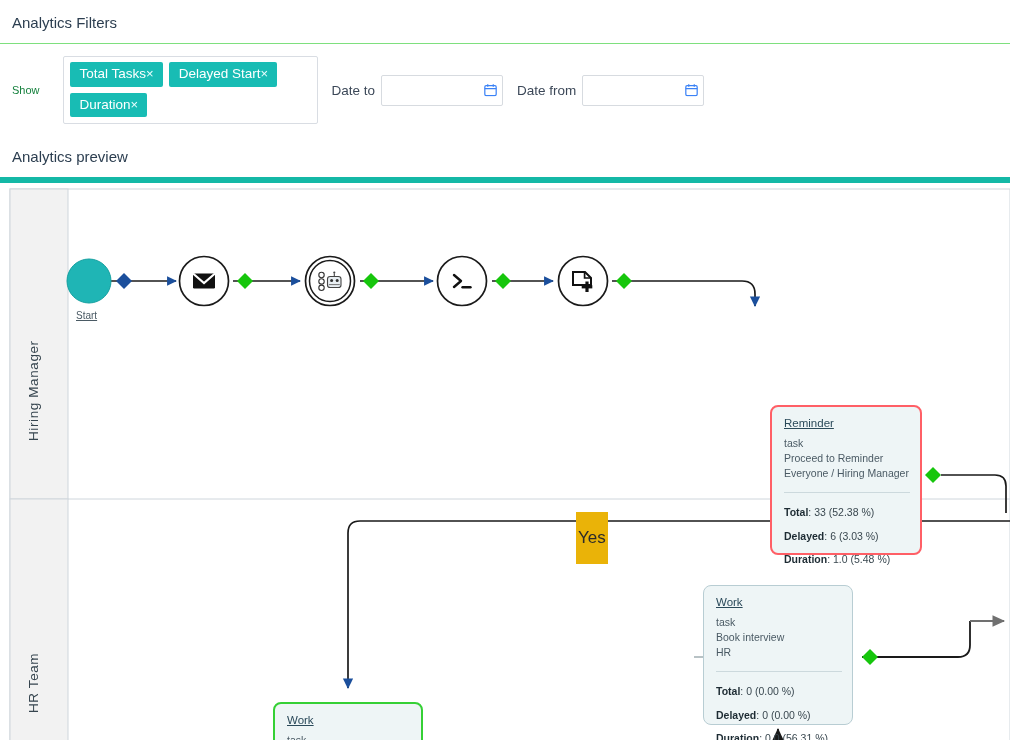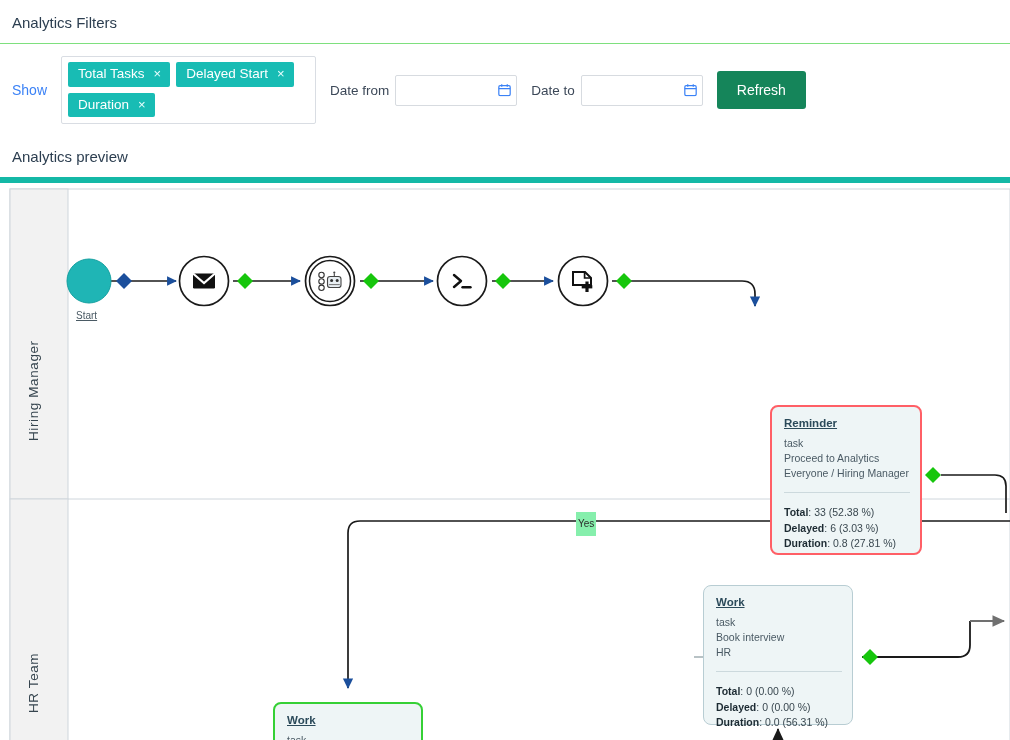--- a/index.html
+++ b/index.html
@@ -22,23 +22,23 @@
   .section-head.sub { border-bottom: 6px solid #14b8a6; }
 
   
   .filter-bar {
     display: flex;
     align-items: center;
     padding: 12px 0 10px 12px;
     gap: 0;
   }
   .show-label {
-    font-size: 14px;
-    color: #3b82f6;
-    margin-right: 14px;
+    font-size: 11px;
+    color: #15803d;
+    margin-right: 23px;
     align-self: center;
   }
   .tag-box {
     border: 1px solid #d9dde3;
     border-radius: 2px;
     padding: 5px 6px 6px 6px;
     width: 255px;
     display: flex;
     flex-wrap: wrap;
     gap: 6px;
@@ -47,21 +47,20 @@
     align-content: flex-start;
   }
   .tag {
     background: #18bcb4;
     color: #ffffff;
     font-size: 13.5px;
     padding: 5px 9px 6px 10px;
     border-radius: 2px;
     display: inline-flex;
     align-items: center;
-    gap: 9px;
     white-space: nowrap;
     line-height: 1;
   }
   .tag-x { font-size: 13px; color: #eaffff; cursor: pointer; }
 
   .date-group { display: flex; align-items: center; margin-left: 14px; }
   .date-label { font-size: 13.5px; color: #3c4858; margin-right: 6px; }
   .date-input {
     width: 122px; height: 31px;
     border: 1px solid #d7dbe0;
@@ -111,44 +110,43 @@
     padding: 8px 10px 9px 12px;
     font-size: 10.5px;
     color: #36454f;
     line-height: 1.45;
   }
   .node-box .ttl {
     text-decoration: underline;
     font-size: 11.5px;
     color: #2b4a5a;
     margin-bottom: 4px;
-    font-weight: bold;
   }
   .node-box .meta { color: #4a5a64; }
   .node-box hr {
     border: 0; border-top: 1px solid #ccd9dd;
     margin: 11px 0 12px 0;
   }
   .node-box .stat b { color: #1d2b33; }
-  .node-box .stat { color: #3a4850; }
+  .node-box .stat { color: #3a4850; margin-top: 8px; }
 
   .lane-label {
     position: absolute;
     writing-mode: vertical-rl;
     transform: rotate(180deg);
     font-size: 13.5px;
     color: #36454f;
     letter-spacing: 0.6px;
   }
   .edge-label {
     position: absolute;
-    background: #86efac;
-    font-size: 10px;
+    background: #eab308;
+    font-size: 17px;
     color: #2b2b2b;
-    padding: 6px 2px;
+    padding: 16px 2px;
     line-height: 1.2;
   }
   .start-cap {
     position: absolute;
     font-size: 10px;
     color: #4a5a64;
     text-decoration: underline;
   }
 </style>
 </head>
@@ -168,46 +166,45 @@
       <span>Delayed Start</span>
       <span class="tag-x">×</span>
     </span>
     <span class="tag">
       <span>Duration</span>
       <span class="tag-x">×</span>
     </span>
   </div>
 
   <div class="date-group">
+    <span class="date-label">Date to</span>
+    <div class="date-input">
+      <input type="text" placeholder="" style="">
+      <svg class="cal-icon" viewBox="0 0 16 16">
+        <rect x="1" y="2.6" width="14" height="12.2" rx="1.6" fill="none" stroke="#3b82f6" stroke-width="1.5"></rect>
+        <line x1="1" y1="6.2" x2="15" y2="6.2" stroke="#3b82f6" stroke-width="1.5"></line>
+        <line x1="4.6" y1="1" x2="4.6" y2="4" stroke="#3b82f6" stroke-width="1.5"></line>
+        <line x1="11.4" y1="1" x2="11.4" y2="4" stroke="#3b82f6" stroke-width="1.5"></line>
+      </svg>
+    </div>
+  </div>
+
+  <div class="date-group">
     <span class="date-label">Date from</span>
     <div class="date-input">
       <input type="text" placeholder="" style="">
       <svg class="cal-icon" viewBox="0 0 16 16">
         <rect x="1" y="2.6" width="14" height="12.2" rx="1.6" fill="none" stroke="#3b82f6" stroke-width="1.5"></rect>
         <line x1="1" y1="6.2" x2="15" y2="6.2" stroke="#3b82f6" stroke-width="1.5"></line>
         <line x1="4.6" y1="1" x2="4.6" y2="4" stroke="#3b82f6" stroke-width="1.5"></line>
         <line x1="11.4" y1="1" x2="11.4" y2="4" stroke="#3b82f6" stroke-width="1.5"></line>
       </svg>
     </div>
   </div>
 
-  <div class="date-group">
-    <span class="date-label">Date to</span>
-    <div class="date-input">
-      <input type="text" placeholder="" style="">
-      <svg class="cal-icon" viewBox="0 0 16 16">
-        <rect x="1" y="2.6" width="14" height="12.2" rx="1.6" fill="none" stroke="#3b82f6" stroke-width="1.5"></rect>
-        <line x1="1" y1="6.2" x2="15" y2="6.2" stroke="#3b82f6" stroke-width="1.5"></line>
-        <line x1="4.6" y1="1" x2="4.6" y2="4" stroke="#3b82f6" stroke-width="1.5"></line>
-        <line x1="11.4" y1="1" x2="11.4" y2="4" stroke="#3b82f6" stroke-width="1.5"></line>
-      </svg>
-    </div>
-  </div>
-
-  <button class="btn-refresh">Refresh</button>
 </div>
 
 <div class="section-head sub">Analytics preview</div>
 
 <div class="canvas-wrap">
 
   <svg width="1010" height="570" viewBox="0 0 1010 570">
     <defs>
       <marker id="arrB" markerWidth="7" markerHeight="7" refX="5.6" refY="3" orient="auto">
         <path d="M0,0 L6.2,3 L0,6 Z" fill="#1b4f9c"></path>
@@ -323,26 +320,26 @@
   <div class="lane-label" style="left:26px; top:88px; height:170px;">Hiring Manager</div>
   <div class="lane-label" style="left:26px; top:420px; height:110px;">HR Team</div>
 
   <div class="start-cap" style="left:76px; top:127px;">Start</div>
 
   <div class="edge-label" style="left:576px; top:329px;">Yes</div>
 
   <div class="node-box" style="left:770px; top:222px; width:152px; height:150px; border:2px solid #ff5f66;">
     <div class="ttl">Reminder</div>
     <div class="meta">task</div>
-    <div class="meta">Proceed to Analytics</div>
+    <div class="meta">Proceed to Reminder</div>
     <div class="meta">Everyone / Hiring Manager</div>
     <hr>
     <div class="stat"><b>Total</b>: <span>33 (52.38 %)</span></div>
     <div class="stat"><b>Delayed</b>: <span>6 (3.03 %)</span></div>
-    <div class="stat"><b>Duration</b>: <span>0.8 (27.81 %)</span></div>
+    <div class="stat"><b>Duration</b>: <span>1.0 (5.48 %)</span></div>
   </div>
 
   <div class="node-box" style="left:703px; top:402px; width:150px; height:140px; border:1px solid #b8cdd3;">
     <div class="ttl">Work</div>
     <div class="meta">task</div>
     <div class="meta">Book interview</div>
     <div class="meta">HR</div>
     <hr>
     <div class="stat"><b>Total</b>: <span>0 (0.00 %)</span></div>
     <div class="stat"><b>Delayed</b>: <span>0 (0.00 %)</span></div>

